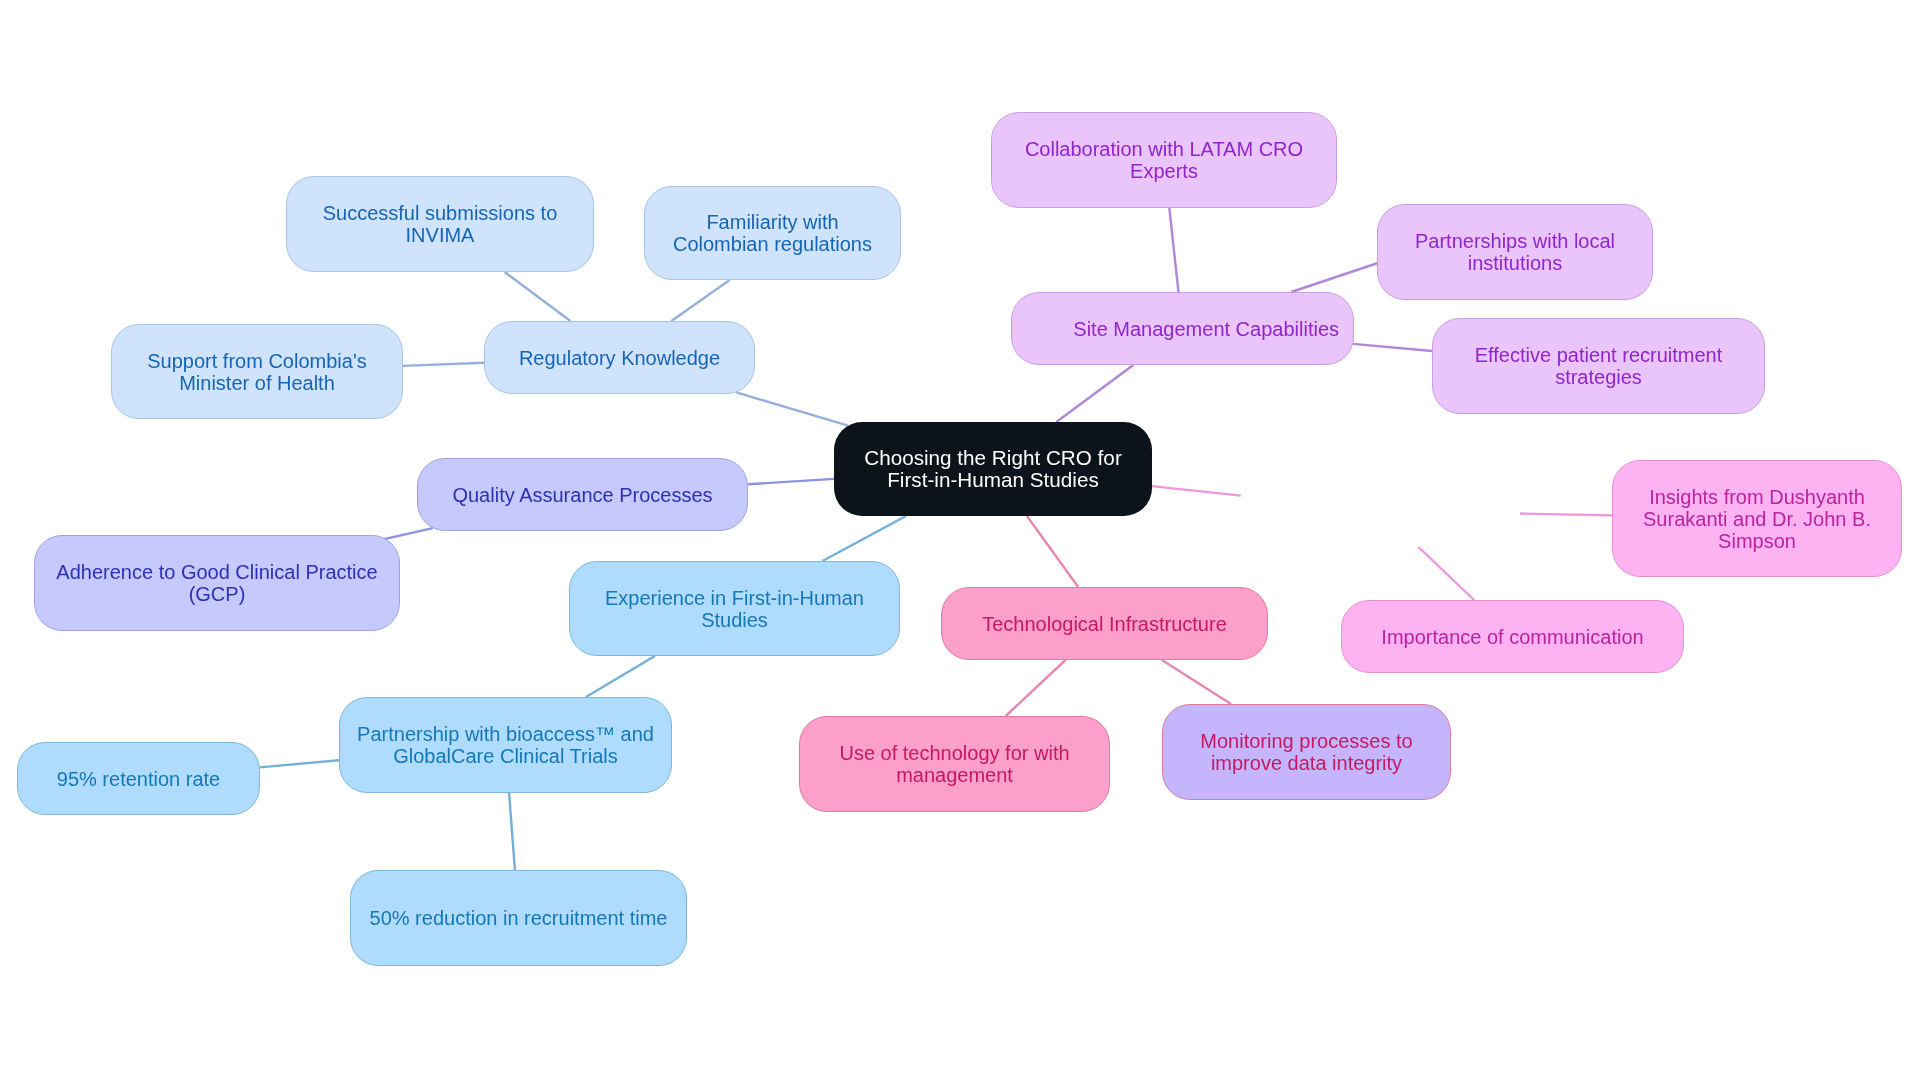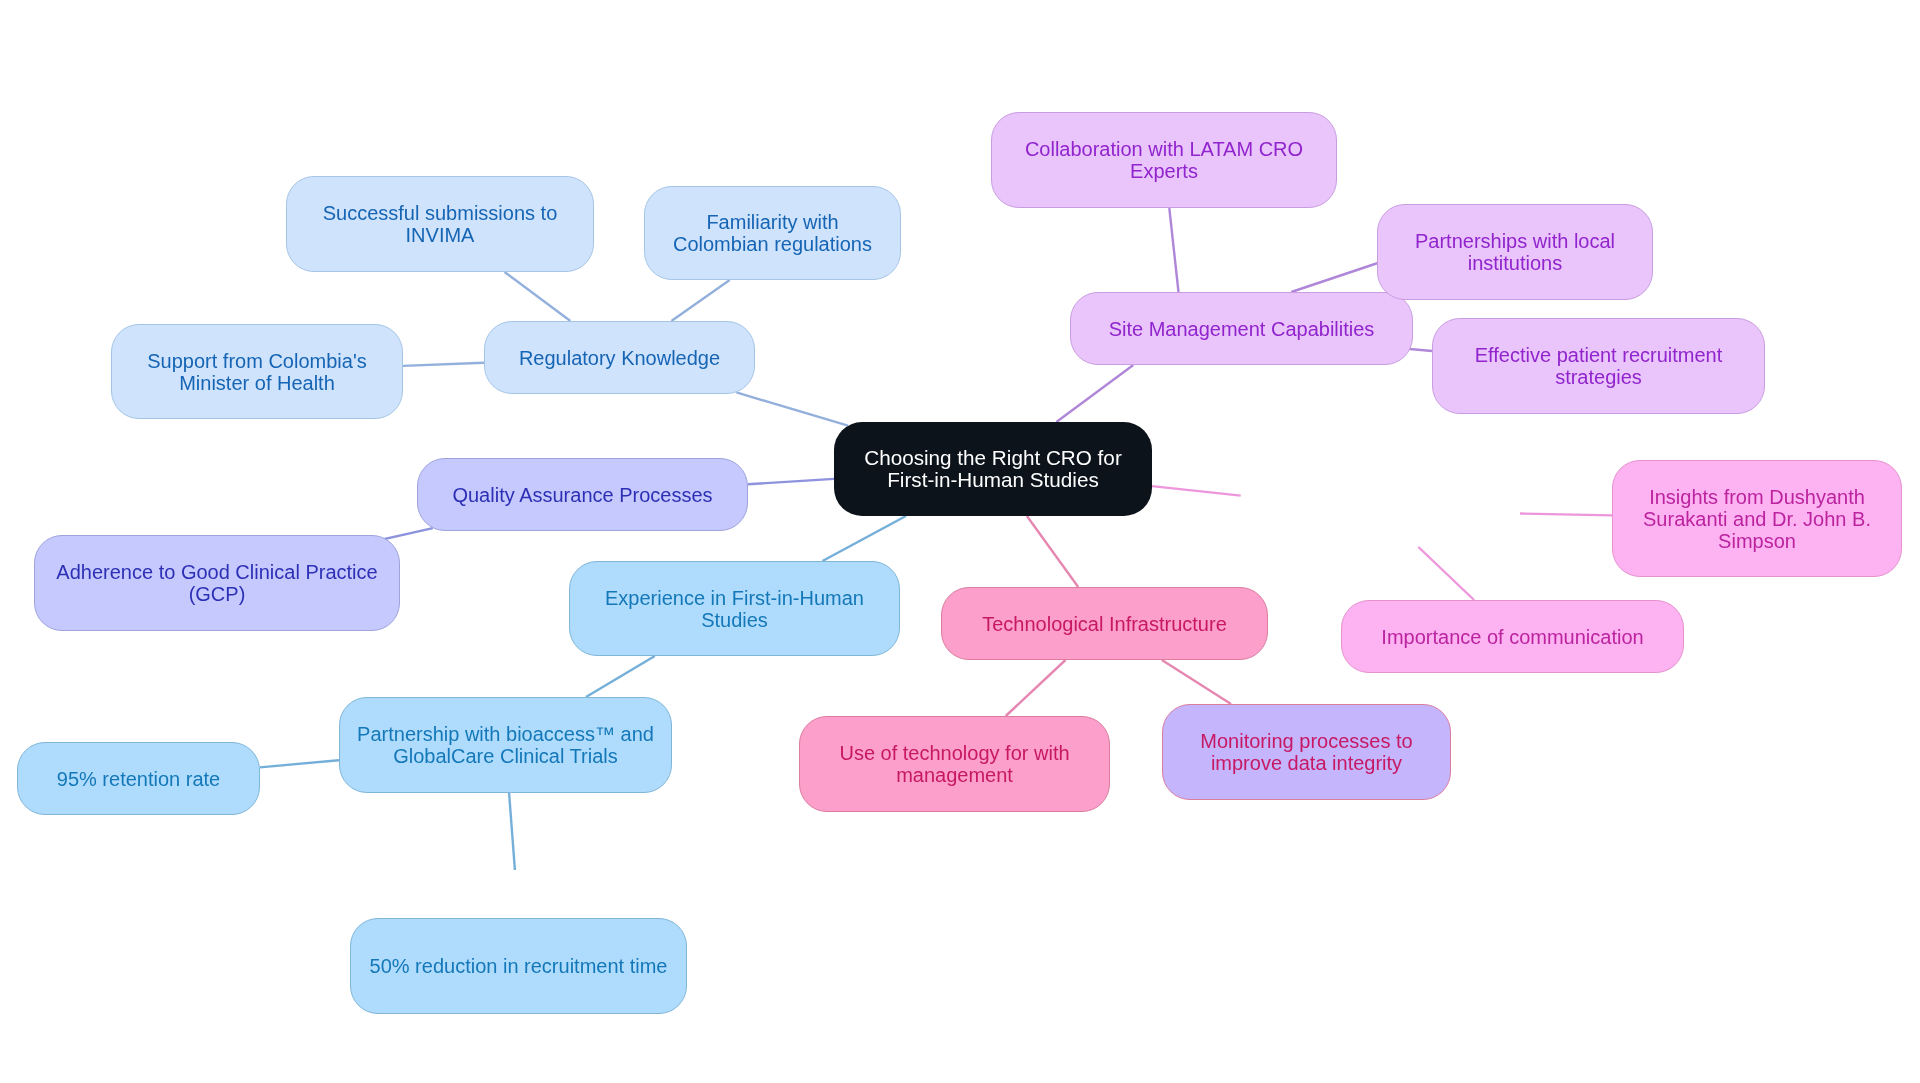--- a/index.html
+++ b/index.html
@@ -64,24 +64,24 @@
   </div>
   <div class="node" style="left: 569px; top: 561px; width: 331px; height: 95px; background: rgb(175, 220, 253); border-color: rgb(128, 182, 216); color: rgb(20, 120, 184);">
     <span class="nl">Experience in First-in-Human Studies</span>
   </div>
   <div class="node" style="left: 339px; top: 697px; width: 333px; height: 96px; background: rgb(175, 220, 253); border-color: rgb(128, 182, 216); color: rgb(20, 120, 184);">
     <span class="nl">Partnership with bioaccess™ and GlobalCare Clinical Trials</span>
   </div>
   <div class="node" style="left: 17px; top: 742px; width: 243px; height: 73px; background: rgb(175, 220, 253); border-color: rgb(128, 182, 216); color: rgb(20, 120, 184);">
     <span class="nl">95% retention rate</span>
   </div>
-  <div class="node" style="left: 350px; top: 918px; width: 337px; height: 96px; background: rgb(175, 220, 253); border-color: rgb(128, 182, 216); color: rgb(20, 120, 184);">
+  <div class="node" style="left: 350px; top: 870px; width: 337px; height: 96px; background: rgb(175, 220, 253); border-color: rgb(128, 182, 216); color: rgb(20, 120, 184);">
     <span class="nl">50% reduction in recruitment time</span>
   </div>
-  <div class="node" style="left: 1070px; top: 292px; width: 343px; height: 73px; background: rgb(233, 197, 252); border-color: rgb(201, 157, 224); color: rgb(145, 36, 204);">
+  <div class="node" style="left: 1011px; top: 292px; width: 343px; height: 73px; background: rgb(233, 197, 252); border-color: rgb(201, 157, 224); color: rgb(145, 36, 204); justify-content: flex-end;">
     <span class="nl">Site Management Capabilities</span>
   </div>
   <div class="node" style="left: 991px; top: 112px; width: 346px; height: 96px; background: rgb(233, 197, 252); border-color: rgb(201, 157, 224); color: rgb(145, 36, 204);">
     <span class="nl">Collaboration with LATAM CRO Experts</span>
   </div>
   <div class="node" style="left: 1377px; top: 169px; width: 276px; height: 96px; background: rgb(233, 197, 252); border-color: rgb(201, 157, 224); color: rgb(145, 36, 204); margin-top: 35px;">
     <span class="nl">Partnerships with local institutions</span>
   </div>
   <div class="node" style="left: 1432px; top: 318px; width: 333px; height: 96px; background: rgb(233, 197, 252); border-color: rgb(201, 157, 224); color: rgb(145, 36, 204);">
     <span class="nl">Effective patient recruitment strategies</span>

